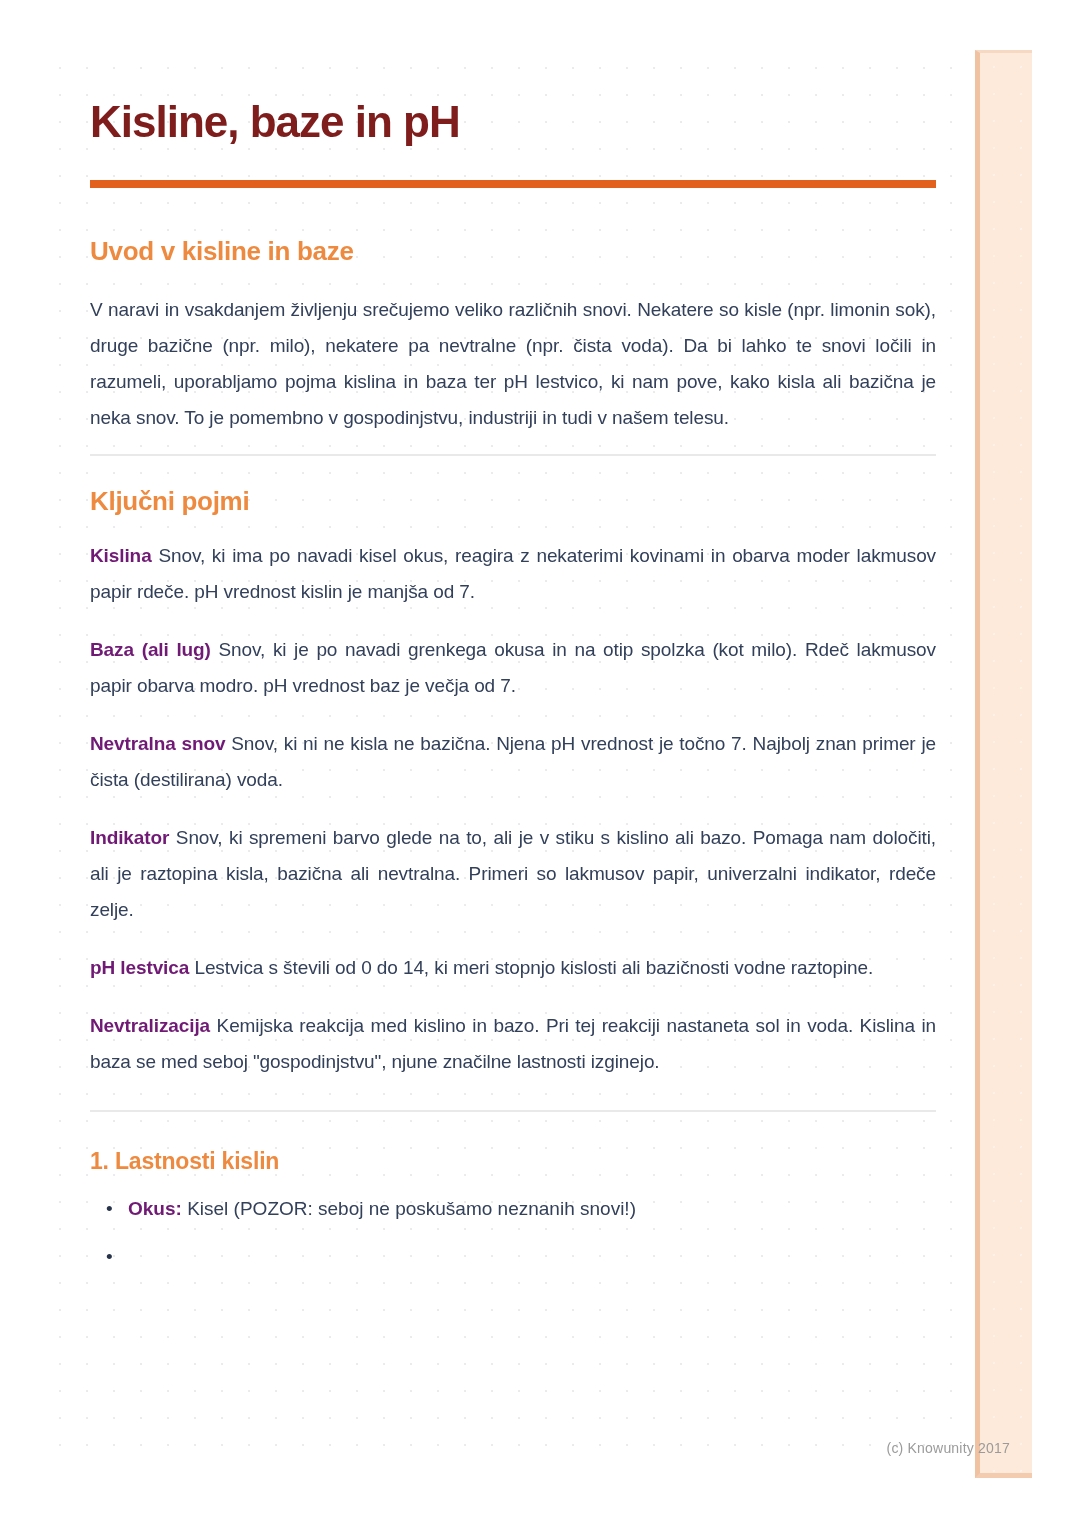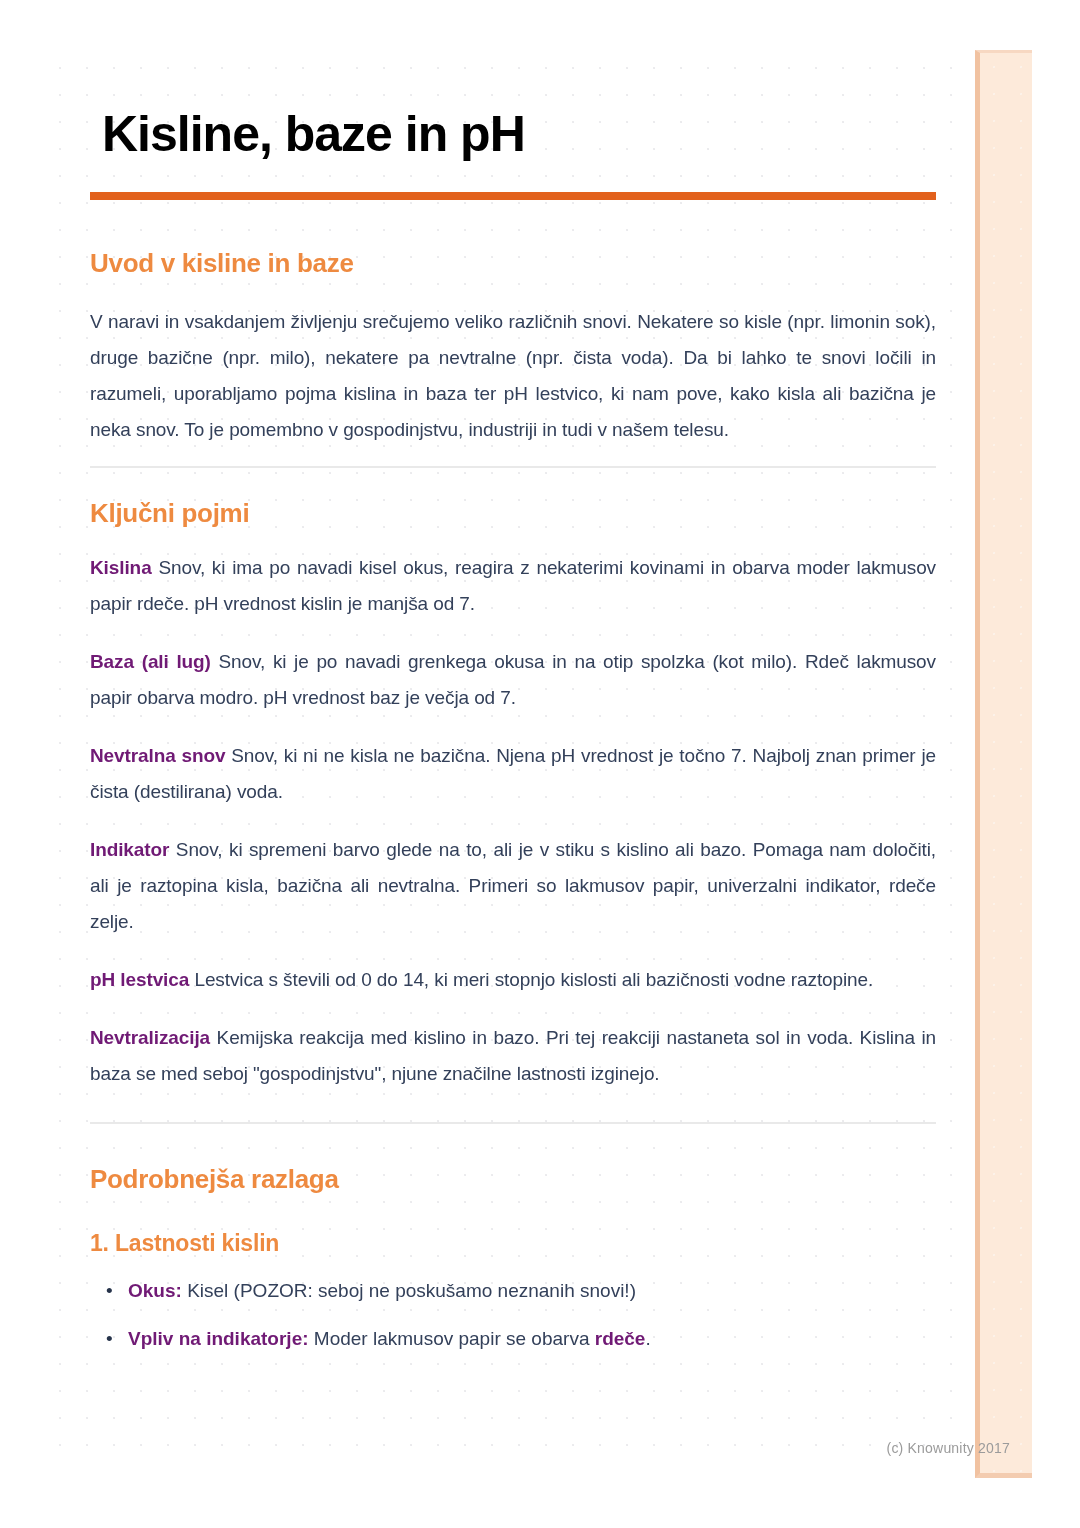--- a/index.html
+++ b/index.html
@@ -48,26 +48,26 @@
     z-index: 1;
   }
   .content {
     position: absolute;
     left: 90px;
     top: 90px;
     width: 846px;
     z-index: 2;
   }
   .doc-title {
-    margin: 12px;
-    font-size: 50px;
+    margin: 0;
+    font-size: 44px;
     line-height: 64px;
     font-weight: bold;
     letter-spacing: -1px;
-    color: #000000;
+    color: #7f1d1d;
   }
   .title-rule {
     margin-top: 26px;
     height: 8px;
     background: #e2611c;
     border: none;
   }
   .section-heading {
     margin: 0;
     margin-top: 48px;
@@ -163,30 +163,28 @@
     <p class="body-par term-par"><strong>Nevtralna snov</strong> <span>Snov, ki ni ne kisla ne bazična. Njena pH vrednost je točno 7. Najbolj znan primer je čista (destilirana) voda.</span></p>
 
     <p class="body-par term-par"><strong>Indikator</strong> <span>Snov, ki spremeni barvo glede na to, ali je v stiku s kislino ali bazo. Pomaga nam določiti, ali je raztopina kisla, bazična ali nevtralna. Primeri so lakmusov papir, univerzalni indikator, rdeče zelje.</span></p>
 
     <p class="body-par term-par"><strong>pH lestvica</strong> <span>Lestvica s števili od 0 do 14, ki meri stopnjo kislosti ali bazičnosti vodne raztopine.</span></p>
 
     <p class="body-par term-par"><strong>Nevtralizacija</strong> <span>Kemijska reakcija med kislino in bazo. Pri tej reakciji nastaneta sol in voda. Kislina in baza se med seboj "gospodinjstvu", njune značilne lastnosti izginejo.</span></p>
 
     <hr class="divider second">
 
-    <h2 class="section-heading details">Podrobnejša razlaga</h2>
 
     <h3 class="sub-heading">1. Lastnosti kislin</h3>
 
     <ul class="bullet-list">
       <li class="bullet-item">
         <span class="bullet-marker">•</span>
         <span class="bullet-text"><strong>Okus:</strong><span> Kisel (POZOR: seboj ne poskušamo neznanih snovi!)</span><strong></strong><span></span></span>
       </li>
       <li class="bullet-item">
         <span class="bullet-marker">•</span>
-        <span class="bullet-text"><strong>Vpliv na indikatorje:</strong><span> Moder lakmusov papir se obarva </span><strong>rdeče</strong><span>.</span></span>
       </li>
     </ul>
   </div>
 
   <div class="footer-credit">(c) Knowunity 2017</div>
 </div>
 
 </body></html>

